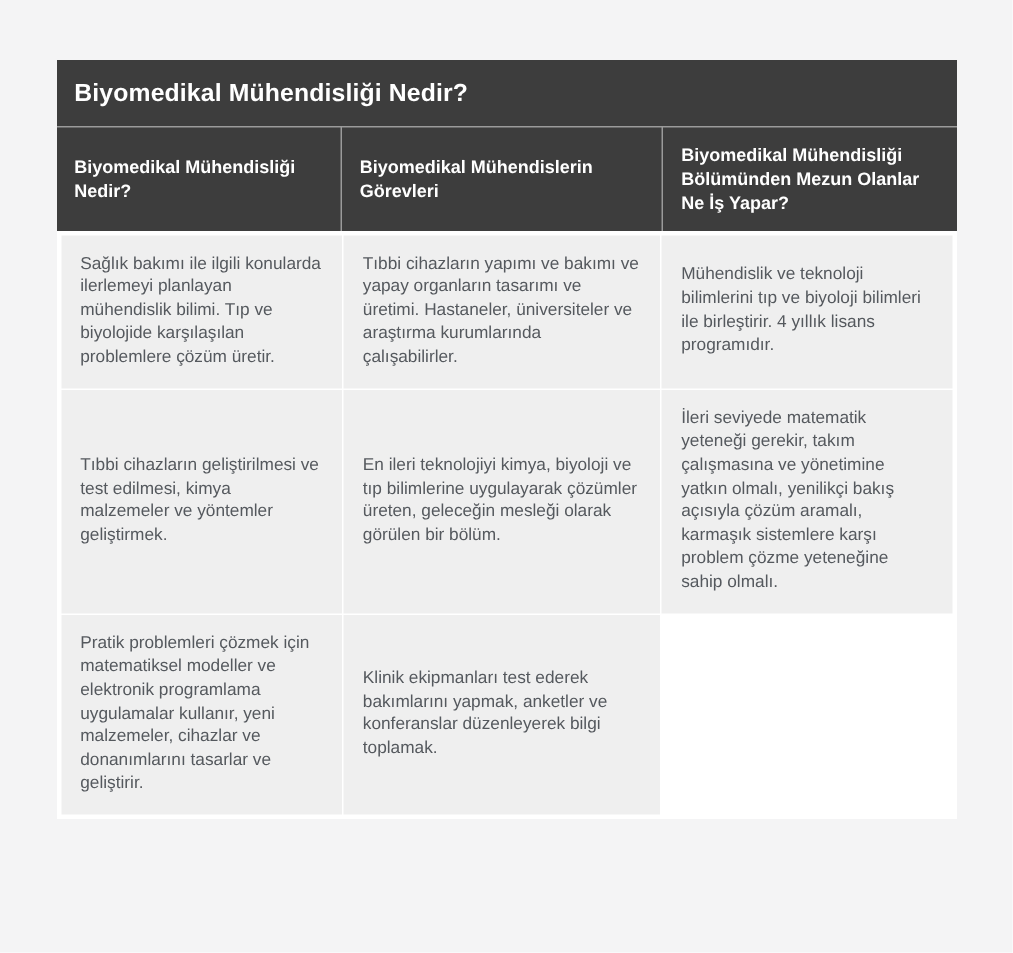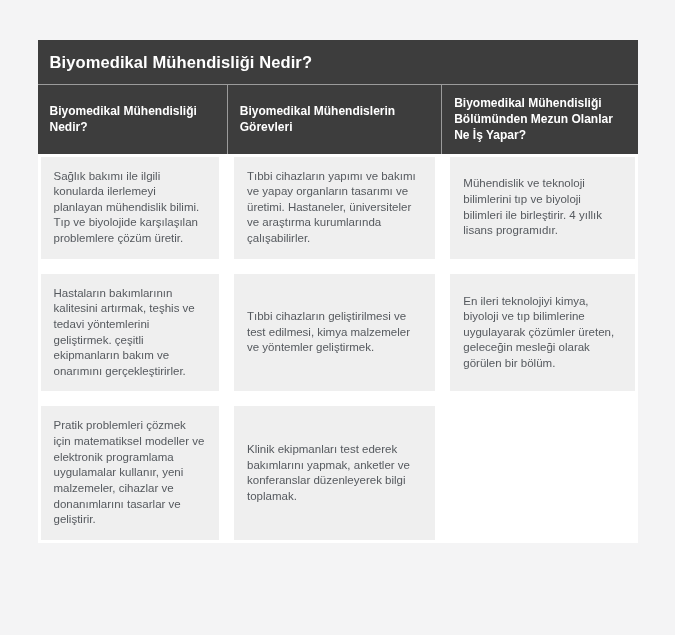--- a/index.html
+++ b/index.html
@@ -36,21 +36,21 @@
     font-weight: bold;
     line-height: 1.35;
     padding: 10px 12px;
     min-height: 55px;
     display: flex;
     align-items: center;
   }
   .body-grid {
     display: grid;
     grid-template-columns: 188fr 212fr 194fr;
-    gap: 15px;
+    gap: 1px;
     background: #ffffff;
     padding: 3px;
   }
   .body-cell {
     background: #efefef;
     color: #55595e;
     font-size: 11.5px;
     line-height: 1.36;
     padding: 12px 13px;
     display: flex;
@@ -67,21 +67,21 @@
     <div class="header-cell">Biyomedikal Mühendisliği Nedir?</div>
     <div class="header-cell">Biyomedikal Mühendislerin Görevleri</div>
     <div class="header-cell">Biyomedikal Mühendisliği Bölümünden Mezun Olanlar Ne İş Yapar?</div>
   </div>
 
   <div class="body-grid">
     <div class="body-cell">Sağlık bakımı ile ilgili konularda ilerlemeyi planlayan mühendislik bilimi. Tıp ve biyolojide karşılaşılan problemlere çözüm üretir.</div>
     <div class="body-cell">Tıbbi cihazların yapımı ve bakımı ve yapay organların tasarımı ve üretimi. Hastaneler, üniversiteler ve araştırma kurumlarında çalışabilirler.</div>
 
     <div class="body-cell">Mühendislik ve teknoloji bilimlerini tıp ve biyoloji bilimleri ile birleştirir. 4 yıllık lisans programıdır.</div>
-    <div class="body-cell">Hastaların bakımlarının kalitesini artırmak, teşhis ve tedavi yöntemlerini geliştirmek. çeşitli ekipmanların bakım ve onarımını gerçekleştirirler.</div>
     <div class="body-cell">Tıbbi cihazların geliştirilmesi ve test edilmesi, kimya malzemeler ve yöntemler geliştirmek.</div>
 
     <div class="body-cell">En ileri teknolojiyi kimya, biyoloji ve tıp bilimlerine uygulayarak çözümler üreten, geleceğin mesleği olarak görülen bir bölüm.</div>
+    <div class="body-cell">İleri seviyede matematik yeteneği gerekir, takım çalışmasına ve yönetimine yatkın olmalı, yenilikçi bakış açısıyla çözüm aramalı, karmaşık sistemlere karşı problem çözme yeteneğine sahip olmalı.</div>
     <div class="body-cell">Pratik problemleri çözmek için matematiksel modeller ve elektronik programlama uygulamalar kullanır, yeni malzemeler, cihazlar ve donanımlarını tasarlar ve geliştirir.</div>
 
     <div class="body-cell">Klinik ekipmanları test ederek bakımlarını yapmak, anketler ve konferanslar düzenleyerek bilgi toplamak.</div>
   </div>
 </div>
 
 </body></html>

